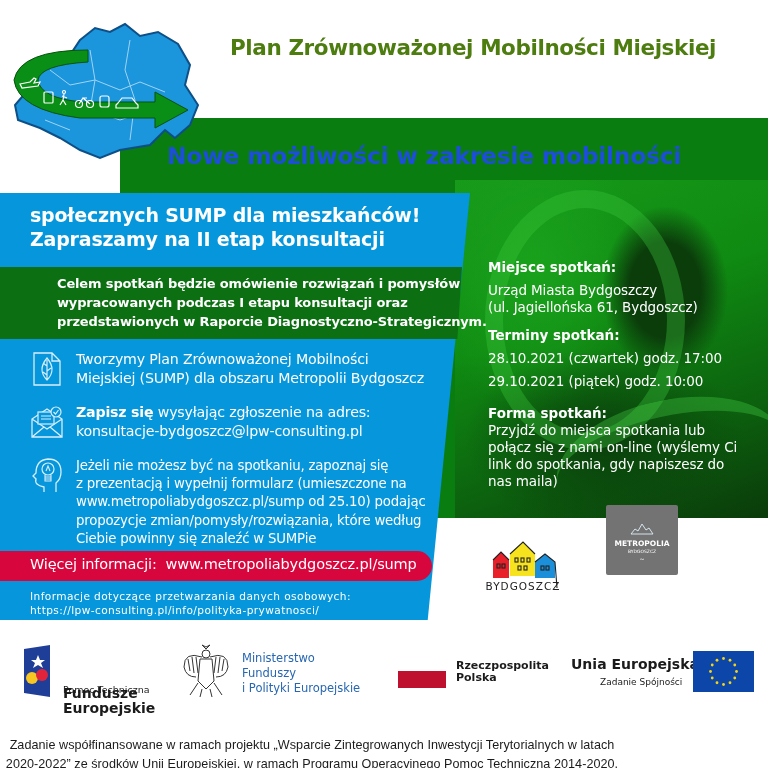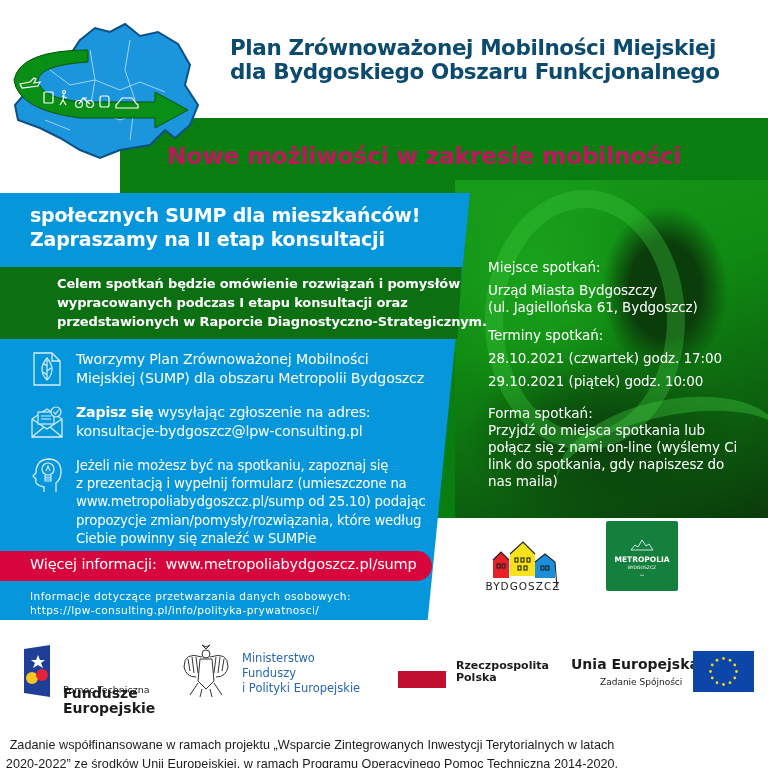--- a/index.html
+++ b/index.html
@@ -4,21 +4,21 @@
 <style>
   * { box-sizing: border-box; margin: 0; padding: 0; }
   html, body { width: 768px; height: 768px; overflow: hidden; background: #ffffff; }
   body { position: relative; font-family: "DejaVu Sans", sans-serif; color: #fff; }
 
   .abs { position: absolute; }
 
   
   #header-title {
     left: 230px; top: 36px; width: 530px;
-    color: #0c4a6e; font-weight: bold; font-size: 21.5px; line-height: 24px;
+    color: #4d7c0f; font-weight: bold; font-size: 21.5px; line-height: 24px;
     letter-spacing: -0.4px;
   }
   #header-title div { white-space: nowrap; }
 
   
   #green-band {
     left: 120px; top: 118px; width: 648px; height: 400px;
     background: #0a7d10;
   }
   #green-photo {
@@ -32,21 +32,21 @@
   #green-photo .arc1 {
     position: absolute; left: 30px; top: 10px; width: 200px; height: 260px;
     border: 18px solid rgba(60, 200, 60, 0.35); border-radius: 50%;
   }
   #green-photo .arc2 {
     position: absolute; left: 100px; top: 220px; width: 230px; height: 120px;
     border-top: 16px solid rgba(70, 210, 70, 0.35); border-radius: 50%;
     transform: rotate(-12deg);
   }
   #green-band-title {
-    left: 167px; top: 142px; font-size: 23.5px; font-weight: bold; color: #be185d;
+    left: 167px; top: 142px; font-size: 23.5px; font-weight: bold; color: #1d4ed8;
     letter-spacing: -0.3px; white-space: nowrap;
   }
 
   
   #map-logo { left: 0; top: 10px; width: 210px; height: 150px; }
 
   
   #blue-panel {
     left: 0; top: 193px; width: 470px; height: 427px;
     background: #0596dc;
@@ -87,30 +87,30 @@
   #more-info-text {
     left: 30px; top: 556px; font-size: 14.5px; white-space: nowrap; letter-spacing: -0.15px;
   }
   #privacy-text {
     left: 30px; top: 590px; font-size: 10.6px; line-height: 13.5px; letter-spacing: 0.4px;
   }
   #privacy-text div { white-space: nowrap; }
 
   
   #meet-info { left: 488px; top: 258px; width: 275px; }
-  .mi-head { font-size: 13.5px; font-weight: normal; line-height: 18px; white-space: nowrap; }
+  .mi-head { font-size: 13.5px; font-weight: bold; line-height: 18px; white-space: nowrap; }
   .mi-line { font-size: 13.5px; line-height: 17px; white-space: nowrap; letter-spacing: -0.1px; }
   .gap-s { height: 6px; }
   .gap-m { height: 10px; }
   .gap-l { height: 14px; }
 
   
   #logo-bydgoszcz { left: 485px; top: 540px; width: 100px; height: 55px; }
   #logo-metropolia {
-    left: 606px; top: 521px; width: 72px; height: 70px; background: #15803d;
+    left: 606px; top: 505px; width: 72px; height: 70px; background: #737373;
     border-radius: 2px; color: #fff; text-align: center;
   }
   #logo-metropolia .m1 { position: absolute; top: 34px; width: 100%; font-size: 7.5px; font-weight: bold; }
   #logo-metropolia .m2 { position: absolute; top: 44px; width: 100%; font-size: 4.5px; }
   #logo-metropolia .m3 { position: absolute; top: 50px; width: 100%; font-size: 6px; }
   .fl-text { color: #111; white-space: nowrap; }
   #fe-text1 { left: 63px; top: 650px; font-size: 14px; line-height: 15px; font-weight: bold; color: #1b1b1b; margin-top: 36px; }
   #fe-text2 { left: 63px; top: 684px; font-size: 9.5px; color: #1b1b1b; }
   #mf-text { left: 242px; top: 651px; font-size: 11.5px; line-height: 15px; color: #2767b1; }
   #rp-text { left: 456px; top: 660px; font-size: 11px; line-height: 12px; color: #1b1b1b; font-weight: bold; }
@@ -132,21 +132,20 @@
 <body>
 
 <div id="green-band" class="abs"></div>
 <div id="green-photo" class="abs">
   <div class="arc1"></div>
     <div class="arc2"></div>
 </div>
 
 <div id="header-title" class="abs">
   <div>Plan Zrównoważonej Mobilności Miejskiej</div>
-  <div>dla Bydgoskiego Obszaru Funkcjonalnego</div>
 </div>
 
 <svg id="map-logo" class="abs" viewBox="0 0 210 150">
   <path d="M80 30 L95 18 L110 22 L125 14 L140 26 L158 22 L178 34 L190 55 L185 75 L198 95 L190 115 L175 128 L165 120 L150 135 L120 140 L100 148 L80 140 L60 128 L40 118 L18 110 L15 95 L28 80 L35 60 L55 48 L70 45 Z" fill="#1b95dc" stroke="#0d4f86" stroke-width="2"></path>
   <path d="M50 60 L70 75 L95 70 L120 80 L140 72 L165 82 M90 40 L95 70 L90 100 M130 30 L125 60 L135 90 L130 130 M60 95 L90 100 L120 110 L150 100 M45 110 L70 120" fill="none" stroke="#9fd4f5" stroke-width="1"></path>
   <path d="M88 40 Q20 40 14 70 Q18 100 80 108 L155 108 L155 118 L188 100 L155 82 L155 92 L82 92 Q40 88 38 70 Q40 55 88 52 Z" fill="#0a8f16" stroke="#06520c" stroke-width="1"></path>
   <g fill="none" stroke="#fff" stroke-width="1.2">
     <path d="M20 74 L30 72 L34 68 L36 69 L34 73 L40 72 L38 76 L22 78 Z"></path>
     <rect x="44" y="82" width="9" height="11" rx="1"></rect>
     <circle cx="64" cy="82" r="1.5"></circle>

